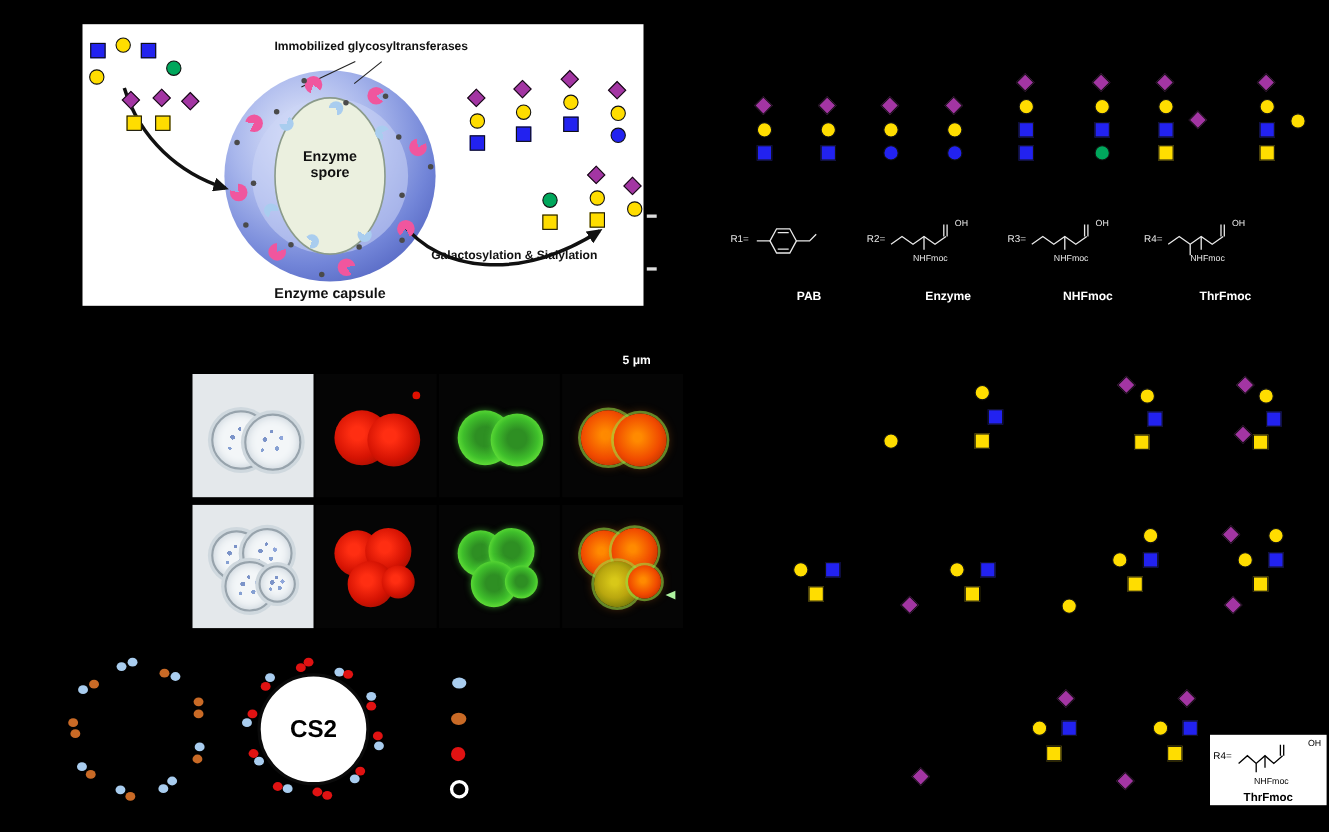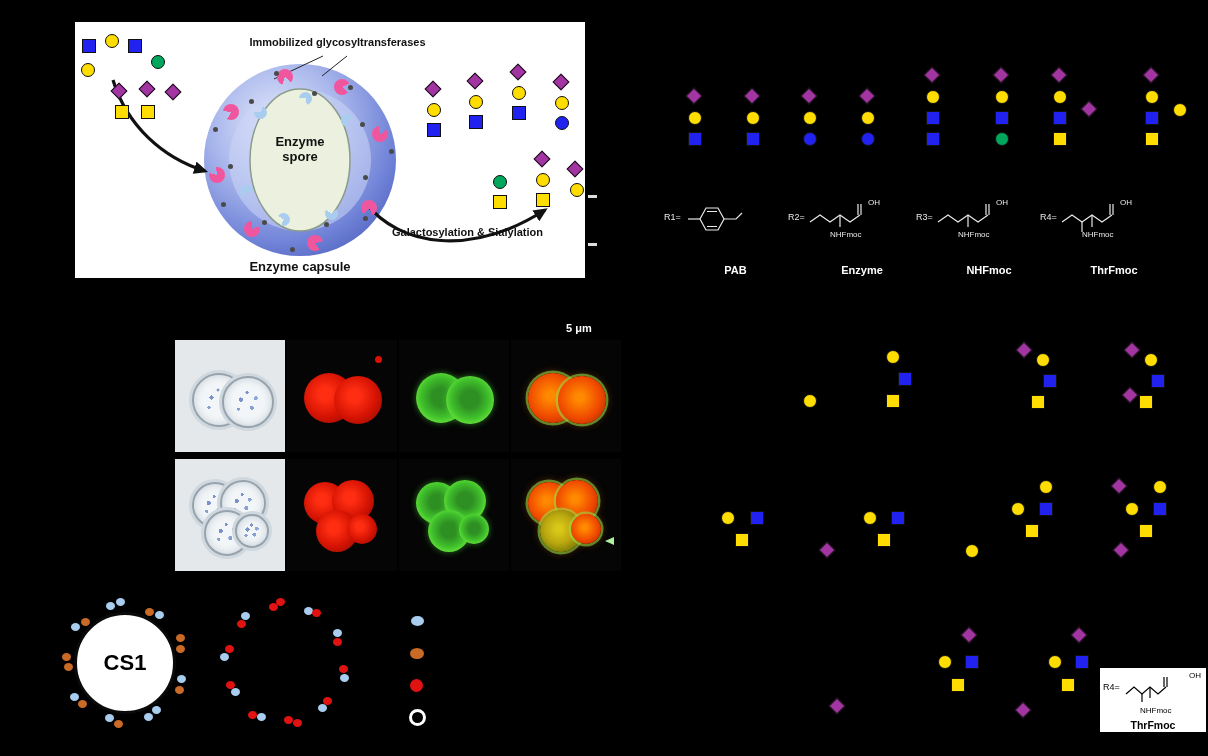--- a/index.html
+++ b/index.html
@@ -193,22 +193,22 @@
         <path d="M50,19 L50,8 M53,19 L53,8"></path>
       </g>
     </svg>
     <div class="chem-sub" style="left:80px;top:4px;">OH</div>
     <div class="chem-sub" style="left:42px;top:36px;">NHFmoc</div>
     <div class="chem-name">ThrFmoc</div>
   </div>
 
   <div id="scale-label">5 μm</div>
 
-  <div class="cs" style="left:74px;top:612px;">
-    <span>CS1</span>
+  <div class="cs" style="left:234px;top:612px;">
+    <span>CS2</span>
   </div>
 
   <div class="legend-swatch" style="left: 411px; top: 616px; width: 13px; height: 10px; background: rgb(169, 205, 239);"></div>
   <div class="legend-swatch" style="left: 410px; top: 648px; width: 14px; height: 11px; background: rgb(201, 106, 38);"></div>
   <div class="legend-swatch" style="left: 410px; top: 679px; width: 13px; height: 13px; background: rgb(224, 18, 18);"></div>
   <div class="legend-swatch legend-open" style="left:409px;top:709px;width:11px;height:11px;"></div>
 
   <div id="r4-box">
     <div class="r4-r">R4=</div>
     <svg width="62" height="32" viewBox="0 0 62 32">

